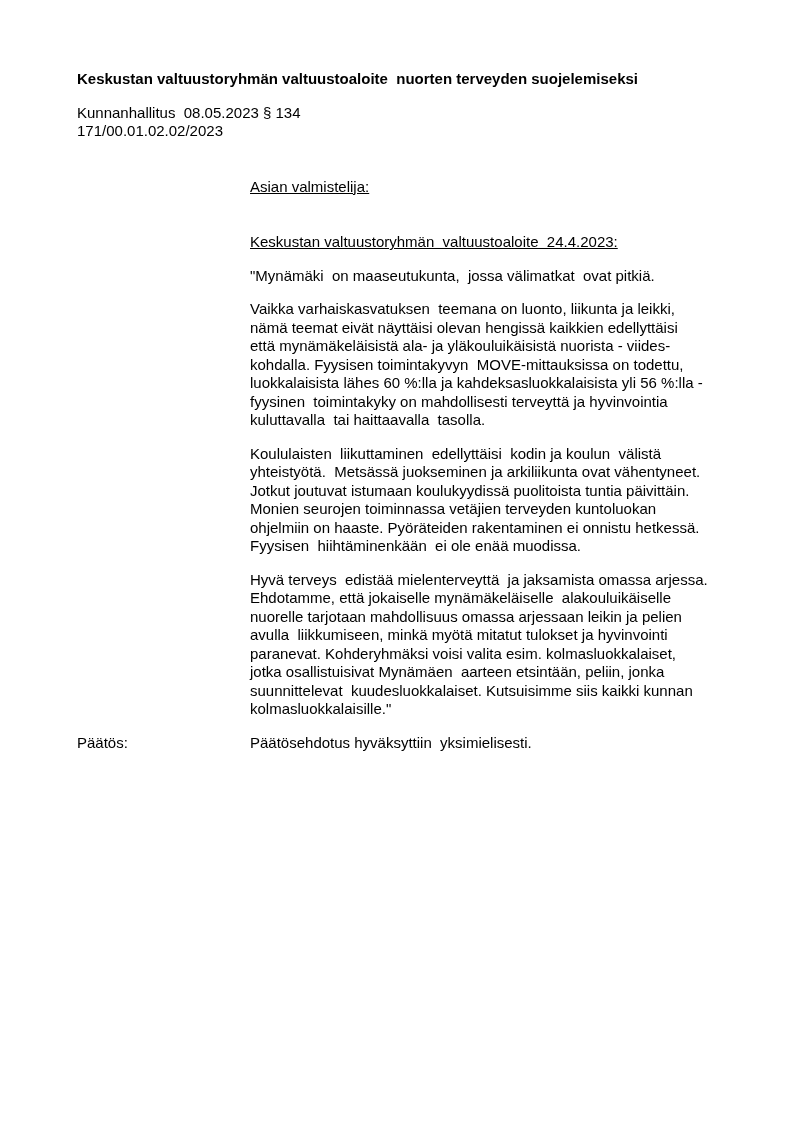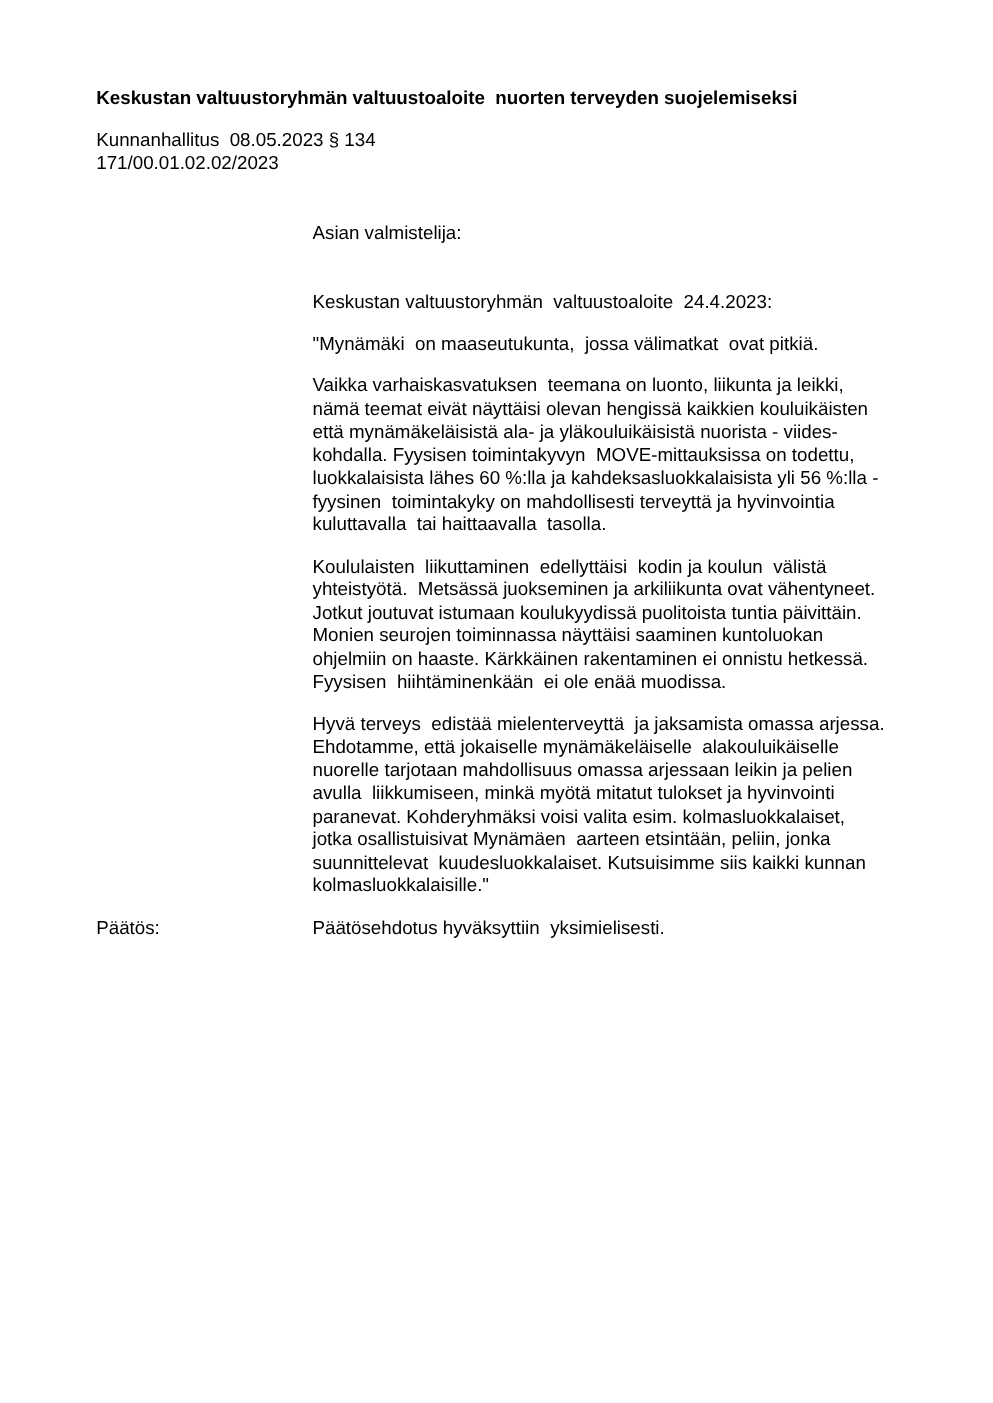--- a/index.html
+++ b/index.html
@@ -24,21 +24,21 @@
   }
   .line, .title, .label-line {
     white-space: pre-wrap;
   }
   .title {
     font-weight: bold;
     font-size: 15px;
     margin: 0;
   }
   .gap1 { margin-top: 15px; }  
-  .gap2 { margin-top: 37px; }    
+  .gap2 { margin-top: 37px; text-decoration: underline; }    
   .indent { margin-left: 173px; }
   .decision-row {
     display: grid;
     grid-template-columns: 173px 1fr;
   }
   .offset-one-line { padding-top: 18.5px; }
 </style>
 </head>
 <body>
 
@@ -58,34 +58,34 @@
   <div class="indent gap2">
     <div class="line">Keskustan valtuustoryhmän  valtuustoaloite  24.4.2023:</div>
   </div>
 
   <div class="indent gap1">
     <div class="line">"Mynämäki  on maaseutukunta,  jossa välimatkat  ovat pitkiä.</div>
   </div>
 
   <div class="indent gap1">
     <div class="line">Vaikka varhaiskasvatuksen  teemana on luonto, liikunta ja leikki,</div>
-    <div class="line">nämä teemat eivät näyttäisi olevan hengissä kaikkien kouluikäisten</div>
+    <div class="line">nämä teemat eivät näyttäisi olevan hengissä kaikkien edellyttäisi</div>
     <div class="line">että mynämäkeläisistä ala- ja yläkouluikäisistä nuorista - viides-</div>
     <div class="line">kohdalla. Fyysisen toimintakyvyn  MOVE-mittauksissa on todettu,</div>
     <div class="line">luokkalaisista lähes 60 %:lla ja kahdeksasluokkalaisista yli 56 %:lla -</div>
     <div class="line">fyysinen  toimintakyky on mahdollisesti terveyttä ja hyvinvointia</div>
     <div class="line">kuluttavalla  tai haittaavalla  tasolla.</div>
   </div>
 
   <div class="indent gap1">
     <div class="line">Koululaisten  liikuttaminen  edellyttäisi  kodin ja koulun  välistä</div>
     <div class="line">yhteistyötä.  Metsässä juokseminen ja arkiliikunta ovat vähentyneet.</div>
     <div class="line">Jotkut joutuvat istumaan koulukyydissä puolitoista tuntia päivittäin.</div>
-    <div class="line">Monien seurojen toiminnassa näyttäisi saaminen kuntoluokan</div>
-    <div class="line">ohjelmiin on haaste. Kärkkäinen rakentaminen ei onnistu hetkessä.</div>
+    <div class="line">Monien seurojen toiminnassa vetäjien terveyden kuntoluokan</div>
+    <div class="line">ohjelmiin on haaste. Pyöräteiden rakentaminen ei onnistu hetkessä.</div>
     <div class="line">Fyysisen  hiihtäminenkään  ei ole enää muodissa.</div>
   </div>
 
   <div class="indent gap1">
     <div class="line">Hyvä terveys  edistää mielenterveyttä  ja jaksamista omassa arjessa.</div>
     <div class="line">Ehdotamme, että jokaiselle mynämäkeläiselle  alakouluikäiselle</div>
     <div class="line">nuorelle tarjotaan mahdollisuus omassa arjessaan leikin ja pelien</div>
     <div class="line">avulla  liikkumiseen, minkä myötä mitatut tulokset ja hyvinvointi</div>
     <div class="line">paranevat. Kohderyhmäksi voisi valita esim. kolmasluokkalaiset,</div>
     <div class="line">jotka osallistuisivat Mynämäen  aarteen etsintään, peliin, jonka</div>

